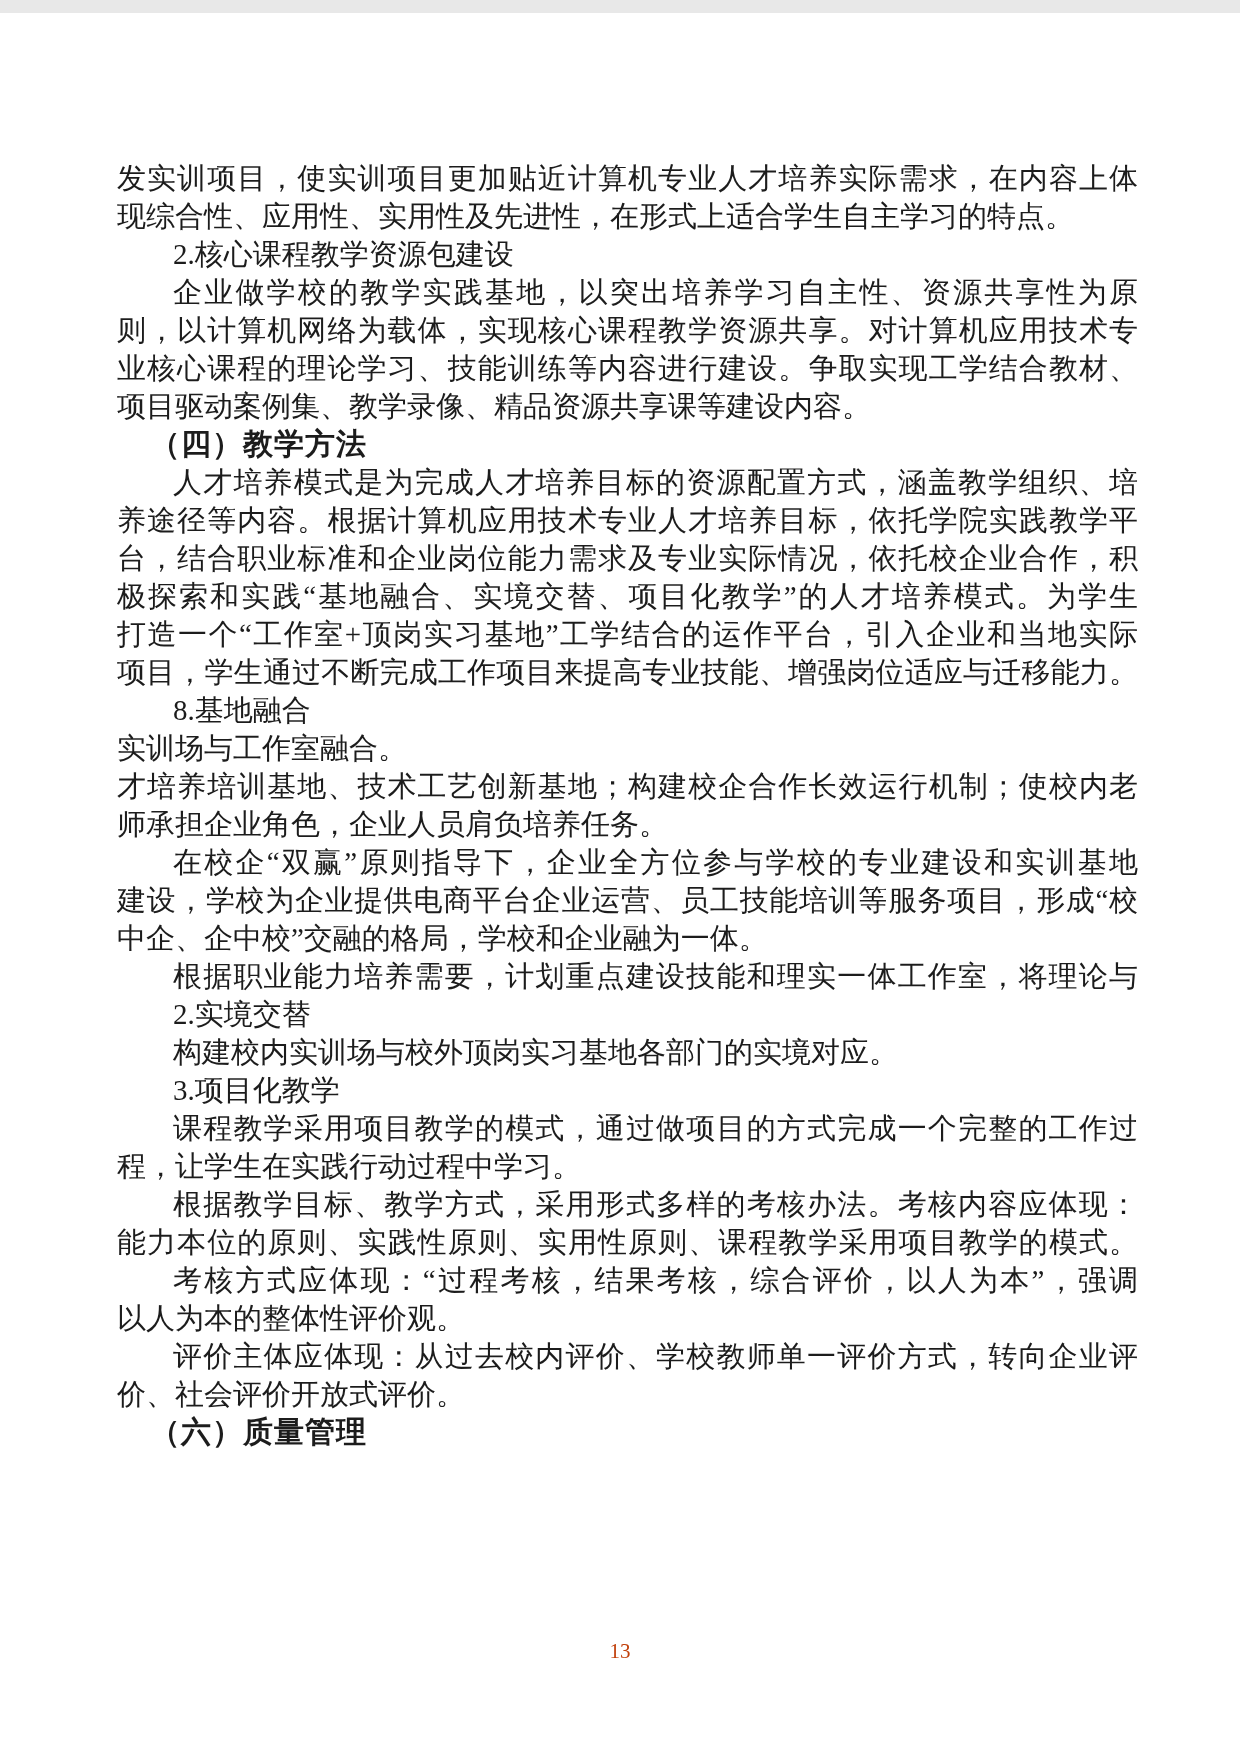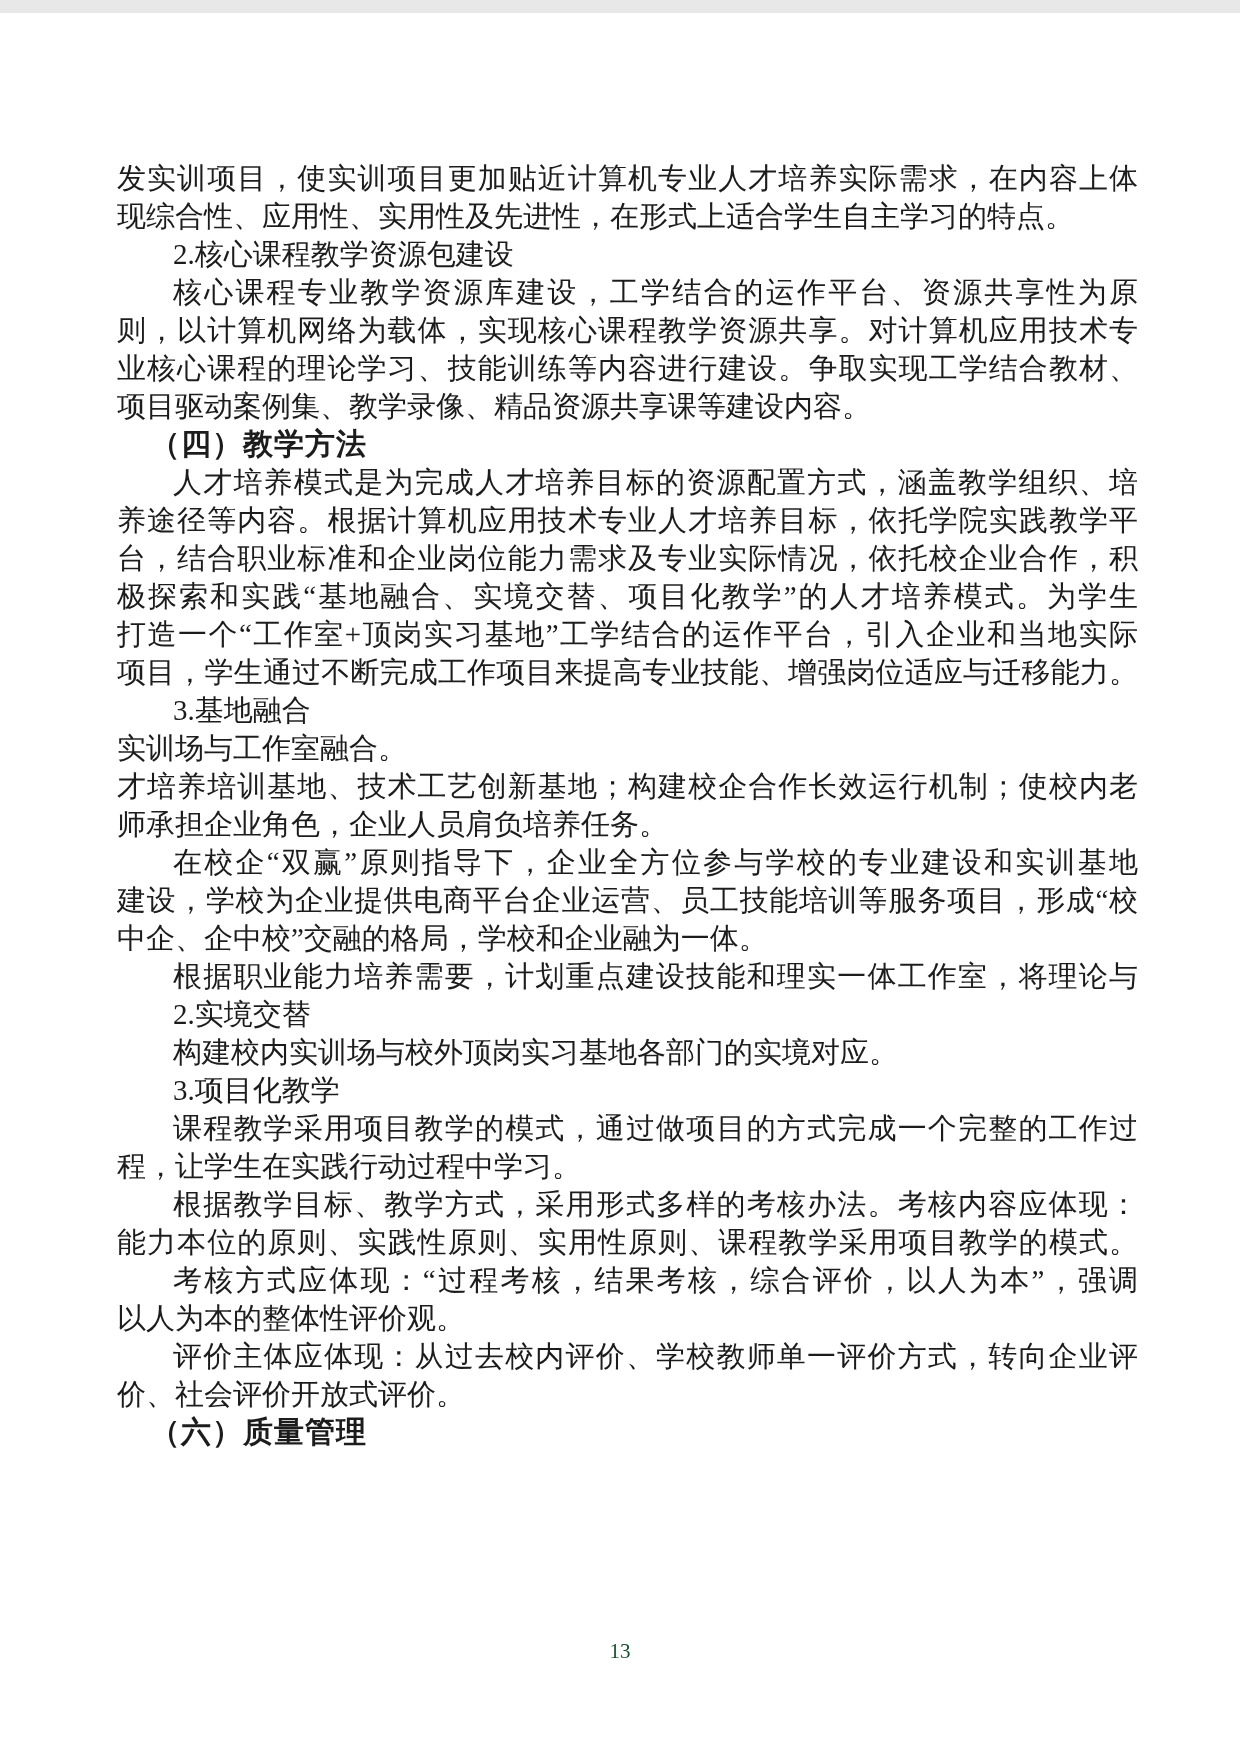--- a/index.html
+++ b/index.html
@@ -44,43 +44,43 @@
     letter-spacing: 1px;
   }
   .page-number {
     position: absolute;
     left: 0;
     top: 1626px;
     width: 100%;
     text-align: center;
     font-family: "Liberation Serif", "DejaVu Serif", serif;
     font-size: 21px;
-    color: #14532d;
+    color: #c2410c;
   }
 </style>
 </head>
 <body>
 
 <div class="page">
   <div class="body-block">
       <div class="line body full">发实训项目，使实训项目更加贴近计算机专业人才培养实际需求，在内容上体</div>
       <div class="line body">现综合性、应用性、实用性及先进性，在形式上适合学生自主学习的特点。</div>
       <div class="line body indent">2.核心课程教学资源包建设</div>
-      <div class="line body indent full">核心课程专业教学资源库建设，工学结合的运作平台、资源共享性为原</div>
+      <div class="line body indent full">企业做学校的教学实践基地，以突出培养学习自主性、资源共享性为原</div>
       <div class="line body full">则，以计算机网络为载体，实现核心课程教学资源共享。对计算机应用技术专</div>
       <div class="line body full">业核心课程的理论学习、技能训练等内容进行建设。争取实现工学结合教材、</div>
       <div class="line body">项目驱动案例集、教学录像、精品资源共享课等建设内容。</div>
       <div class="line heading">（四）教学方法</div>
       <div class="line body indent full">人才培养模式是为完成人才培养目标的资源配置方式，涵盖教学组织、培</div>
       <div class="line body full">养途径等内容。根据计算机应用技术专业人才培养目标，依托学院实践教学平</div>
       <div class="line body full">台，结合职业标准和企业岗位能力需求及专业实际情况，依托校企业合作，积</div>
       <div class="line body full">极探索和实践“基地融合、实境交替、项目化教学”的人才培养模式。为学生</div>
       <div class="line body full">打造一个“工作室+顶岗实习基地”工学结合的运作平台，引入企业和当地实际</div>
       <div class="line body full">项目，学生通过不断完成工作项目来提高专业技能、增强岗位适应与迁移能力。</div>
-      <div class="line body indent">3.基地融合</div>
+      <div class="line body indent">8.基地融合</div>
       <div class="line body">实训场与工作室融合。</div>
       <div class="line body full">才培养培训基地、技术工艺创新基地；构建校企合作长效运行机制；使校内老</div>
       <div class="line body">师承担企业角色，企业人员肩负培养任务。</div>
       <div class="line body indent full">在校企“双赢”原则指导下，企业全方位参与学校的专业建设和实训基地</div>
       <div class="line body full">建设，学校为企业提供电商平台企业运营、员工技能培训等服务项目，形成“校</div>
       <div class="line body">中企、企中校”交融的格局，学校和企业融为一体。</div>
       <div class="line body indent full">根据职业能力培养需要，计划重点建设技能和理实一体工作室，将理论与</div>
       <div class="line body indent">2.实境交替</div>
       <div class="line body indent">构建校内实训场与校外顶岗实习基地各部门的实境对应。</div>
       <div class="line body indent">3.项目化教学</div>

